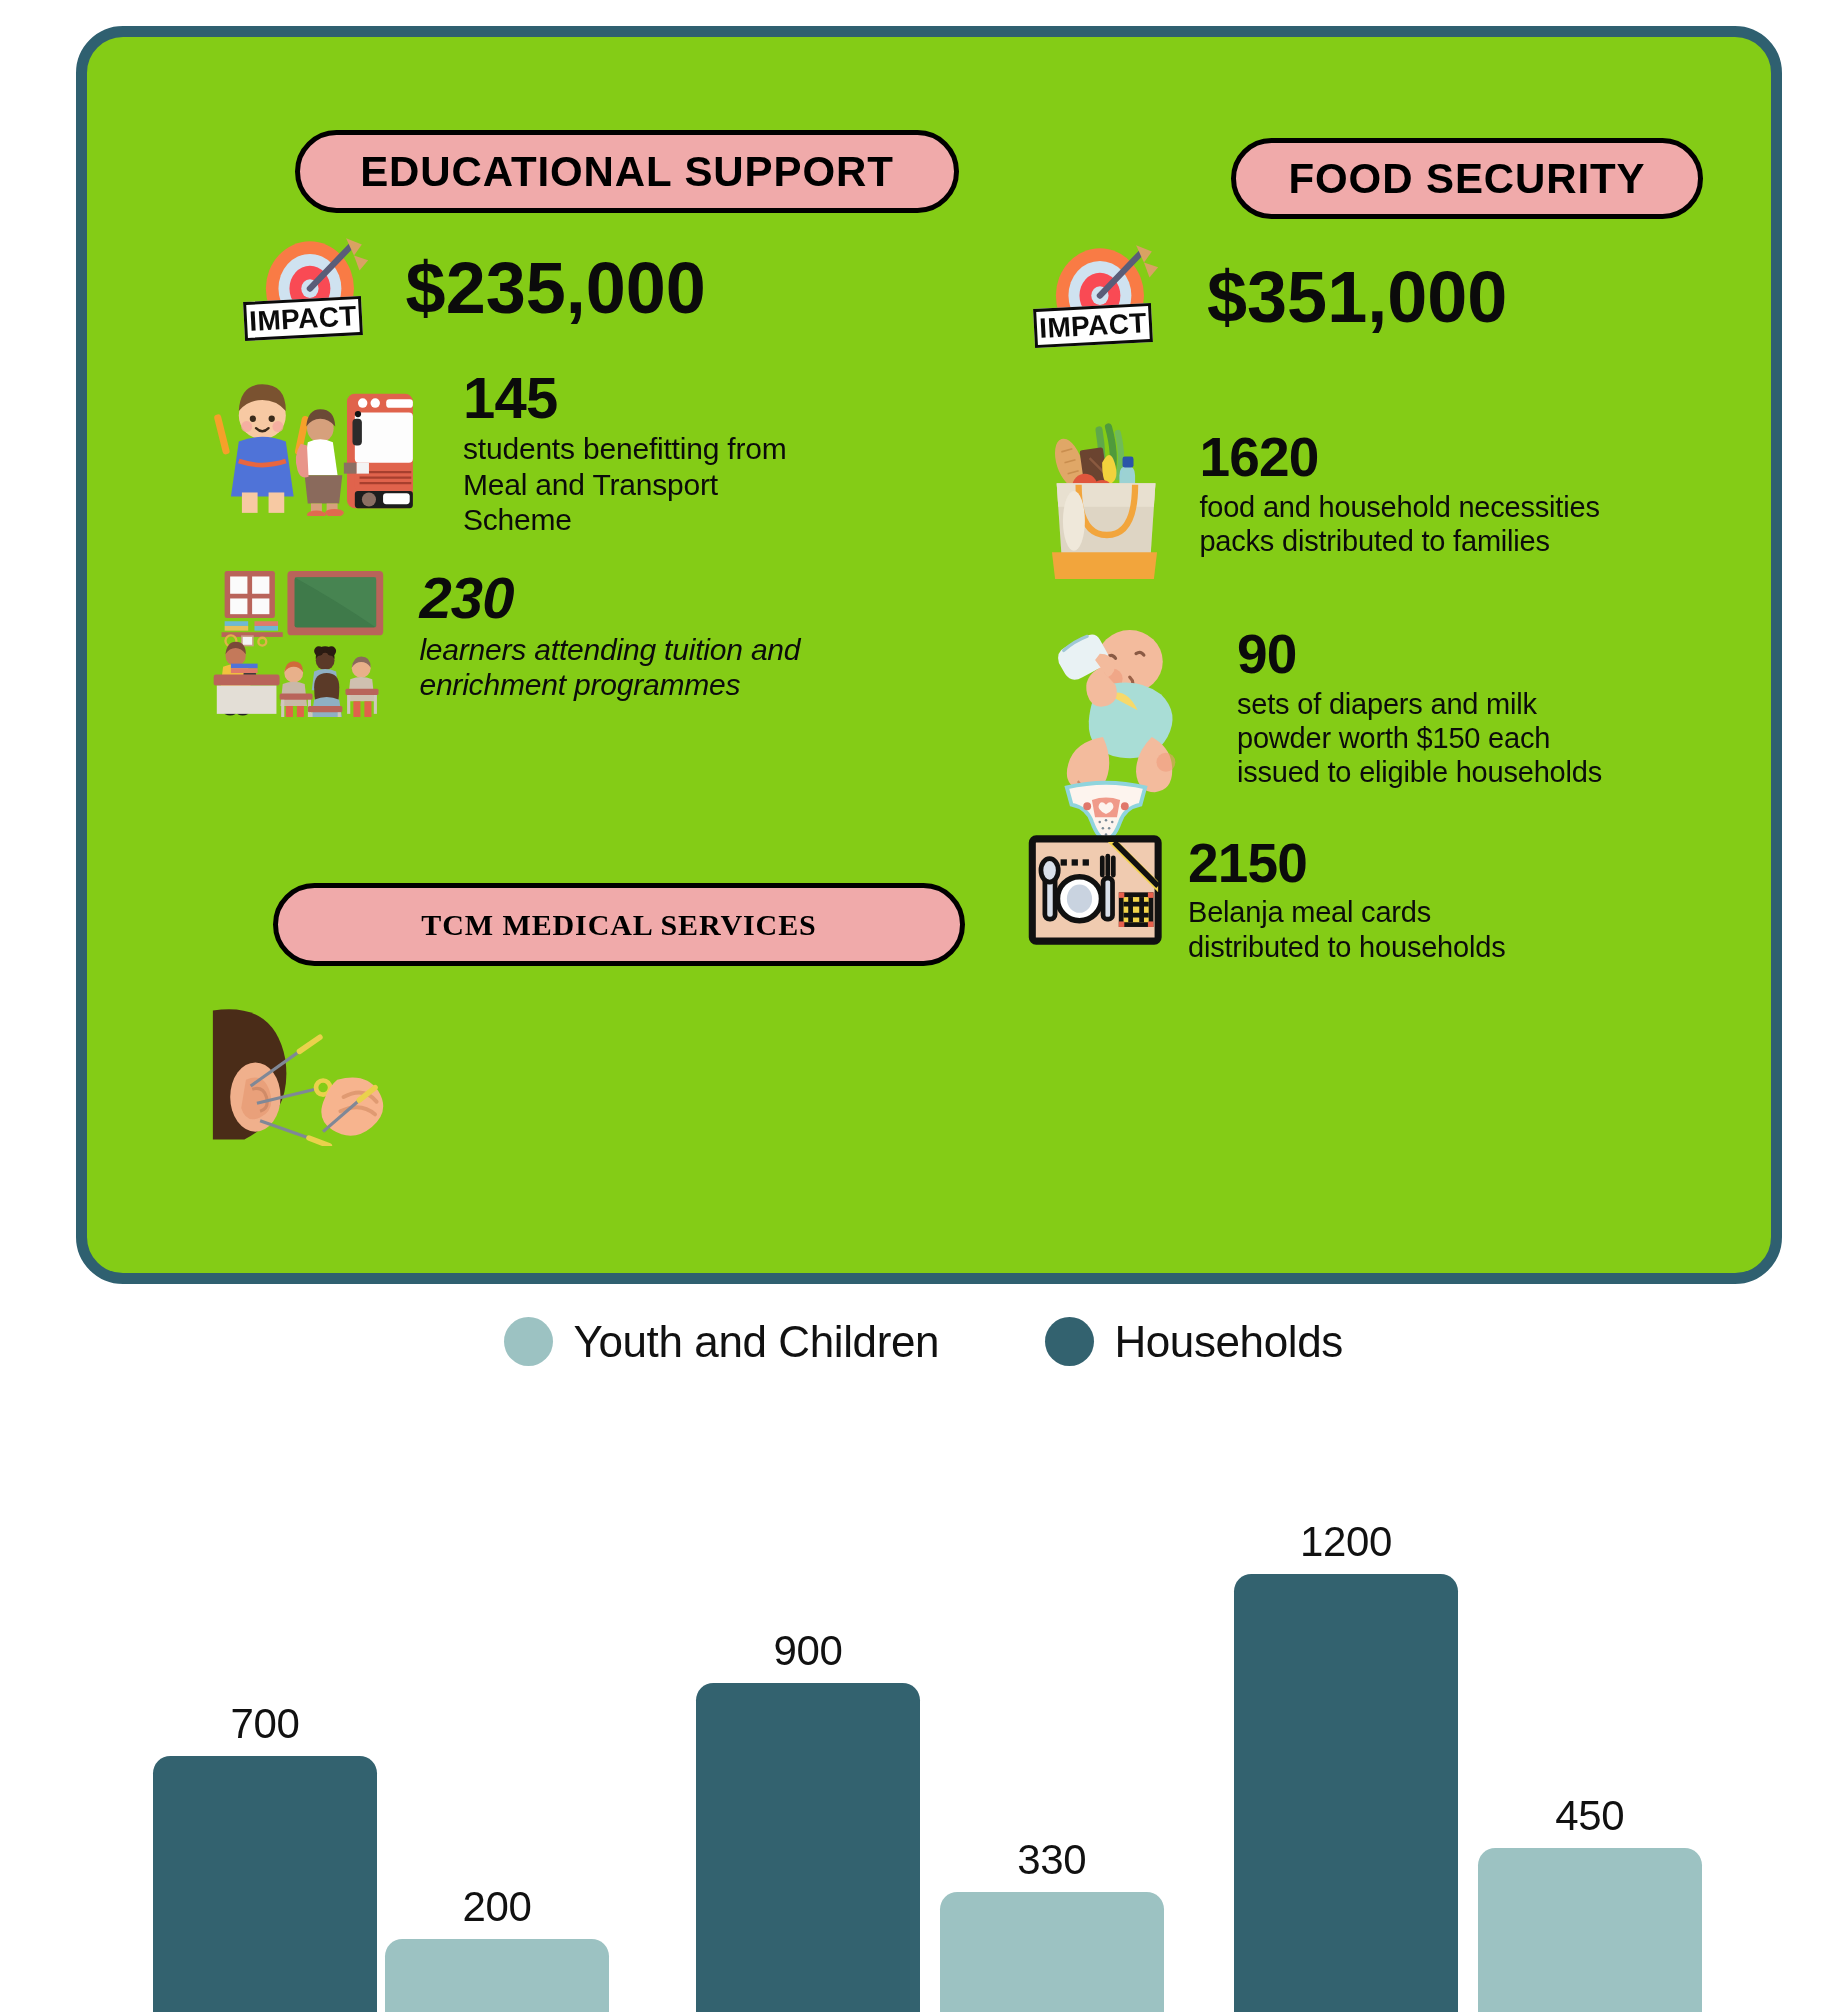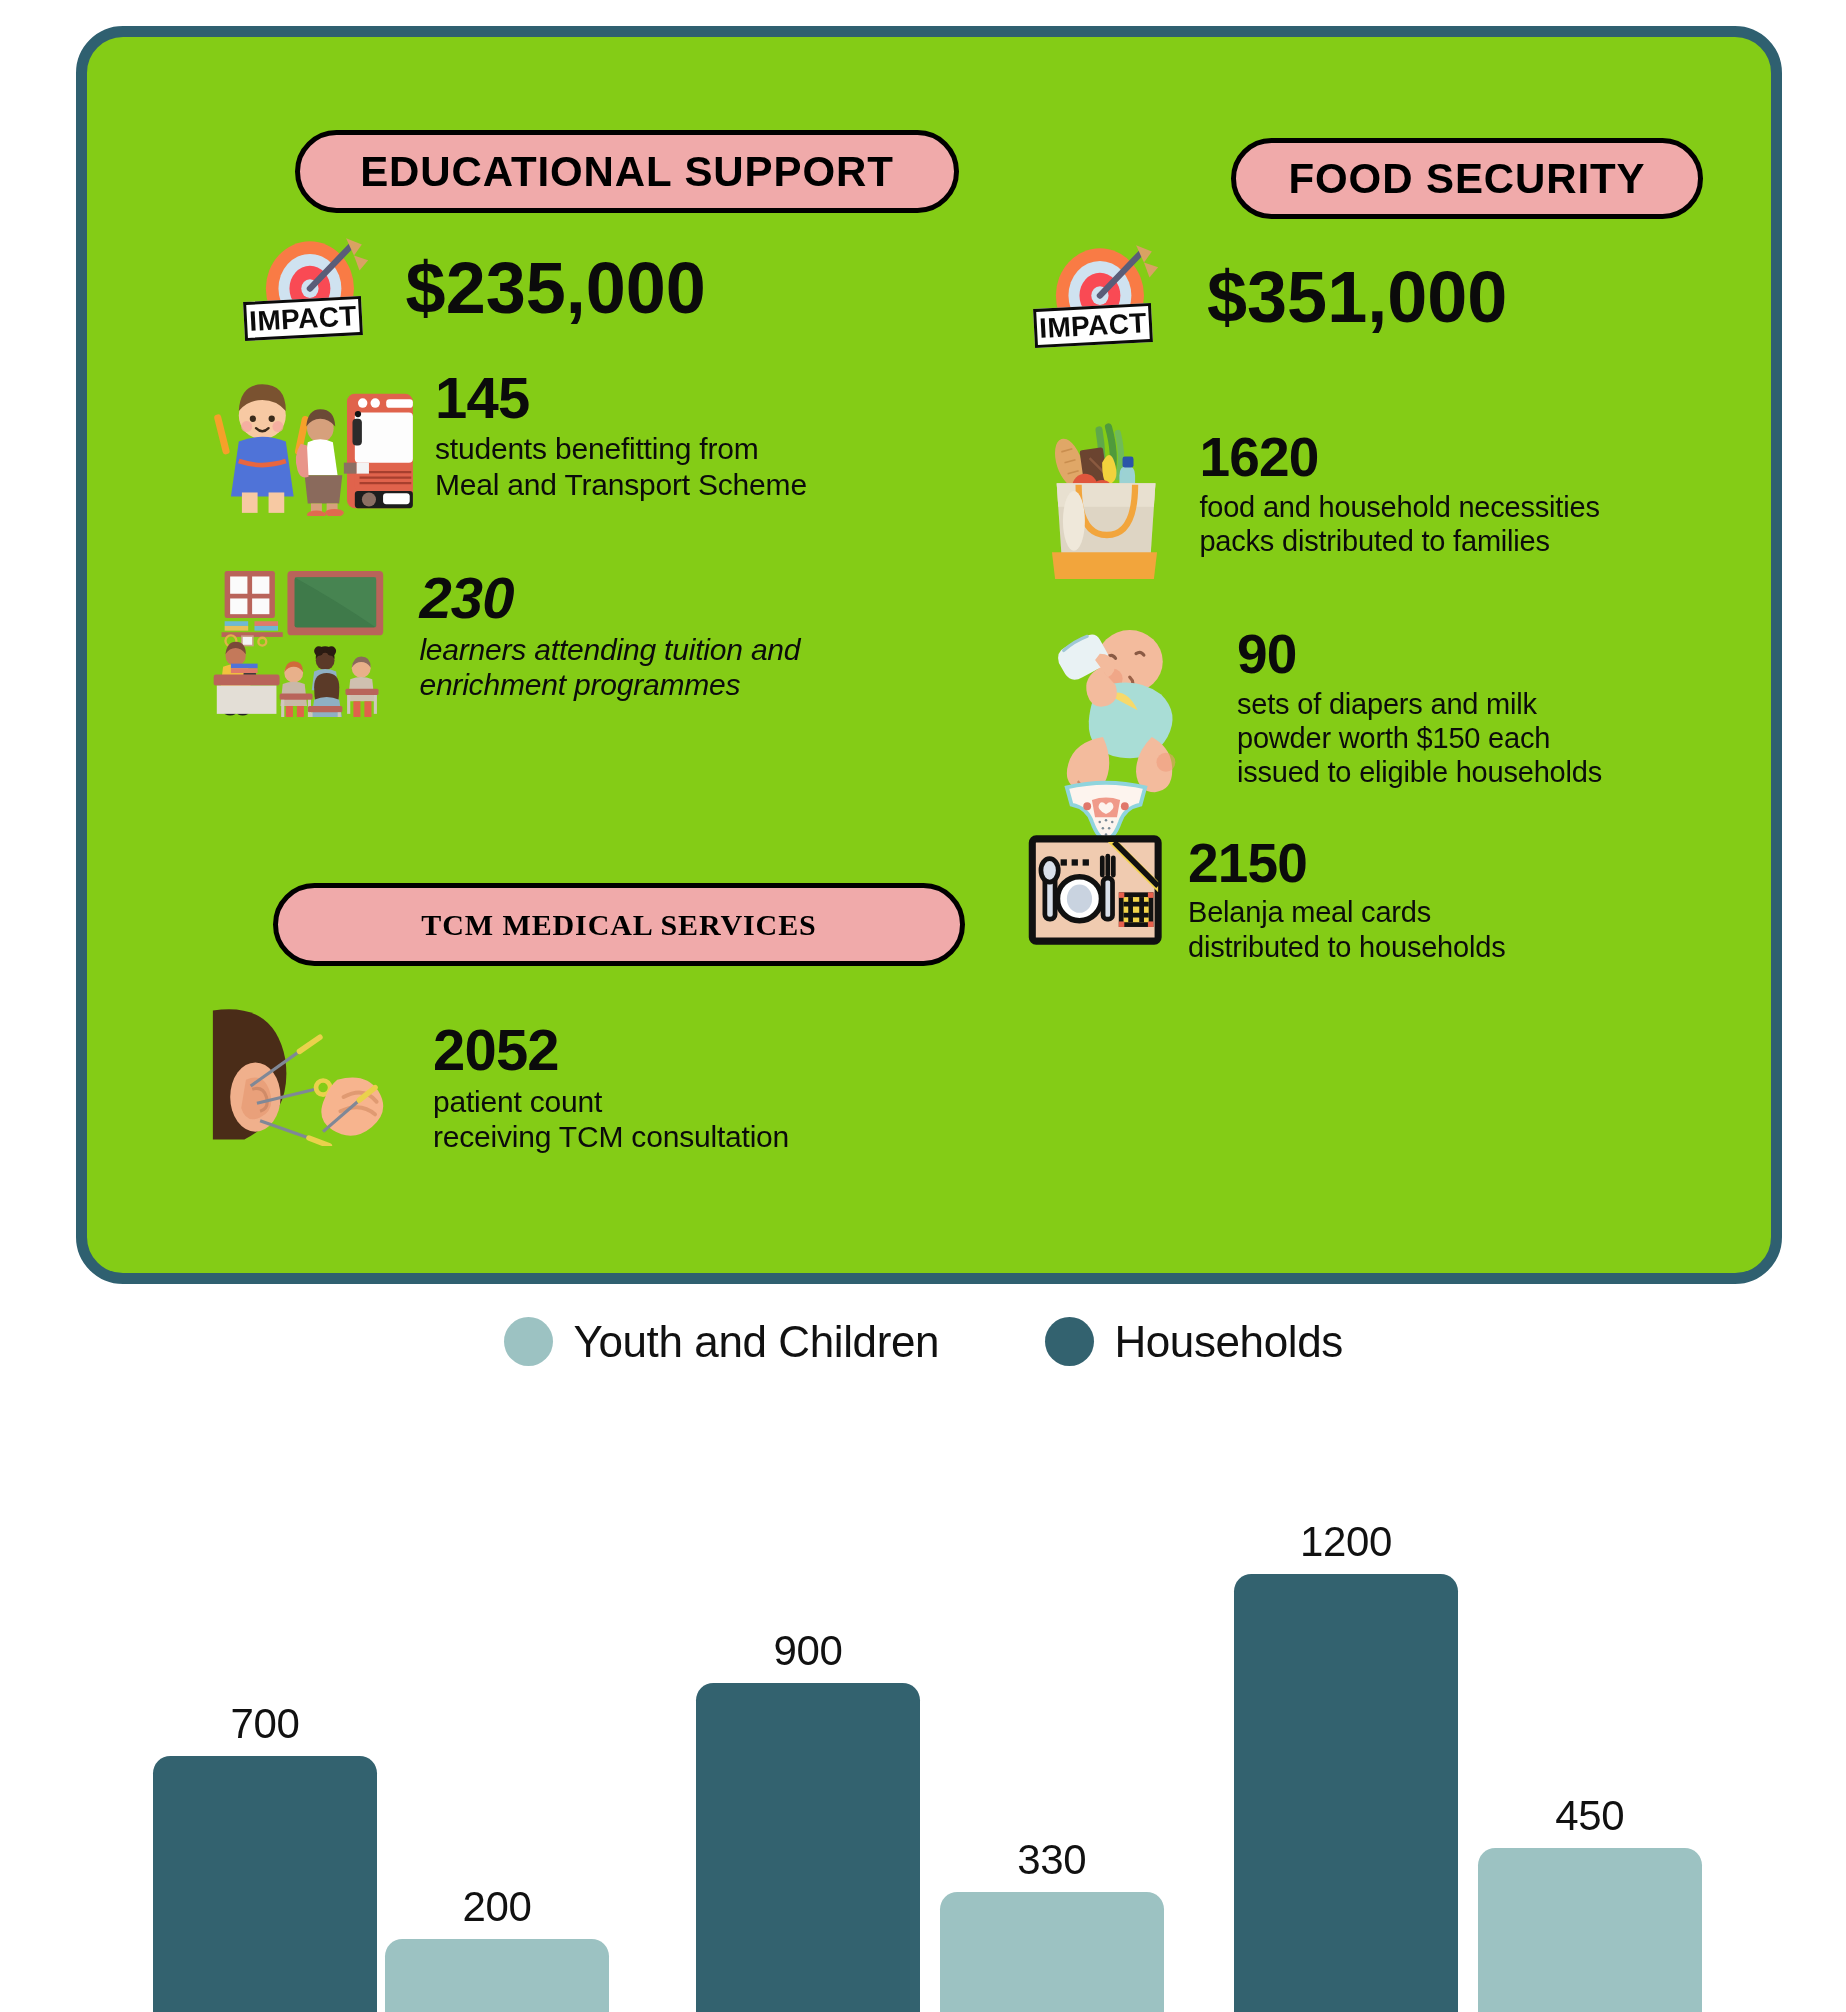--- a/index.html
+++ b/index.html
@@ -195,21 +195,21 @@
           <polygon points="122,26 140,32 129,45" fill="#d9a263"></polygon>
         </svg>
         <div class="tag">IMPACT</div>
       </div>
     </div>
     <div class="txt" style="padding-left:23.6px; padding-top:22px;">
       <div class="bignum money">$235,000</div>
     </div>
   </div>
 
-  <div class="stat" style="left:114px; top:330px; width:613px;">
+  <div class="stat" style="left:114px; top:330px; width:613px;gap:28px;">
     <div class="art">
       <svg width="212" height="149" viewBox="0 0 270 190">
 
         <ellipse cx="78" cy="62" rx="30" ry="30" fill="#f7c9a3"></ellipse>
         <path d="M48 56 q2-34 30-34 q30 0 30 34 q-12-14-30-14 q-18 0-30 14z" fill="#7a5230"></path>
         <circle cx="66" cy="66" r="4" fill="#3a2a1a"></circle>
         <circle cx="90" cy="66" r="4" fill="#3a2a1a"></circle>
         <circle cx="58" cy="76" r="7" fill="#f4a6a0" opacity="0.75"></circle>
         <circle cx="98" cy="76" r="7" fill="#f4a6a0" opacity="0.75"></circle>
         <path d="M70 78 q8 8 16 0" stroke="#3a2a1a" stroke-width="3" fill="none" stroke-linecap="round"></path>
@@ -361,27 +361,20 @@
         <circle cx="150" cy="106" r="9" fill="none" stroke="#ead14c" stroke-width="6"></circle>
         <line x1="70" y1="148" x2="132" y2="170" stroke="#7f8897" stroke-width="4"></line>
         <line x1="132" y1="170" x2="158" y2="180" stroke="#ead14c" stroke-width="7" stroke-linecap="round"></line>
 
         <path d="M168 96 q36-10 52 14 q16 26-8 46 q-24 20-50 4 q-22-14-10-40 q6-16 16-24z" fill="#f7b48e"></path>
         <path d="M176 118 q26-14 42 6" stroke="#e09a72" stroke-width="5" fill="none" stroke-linecap="round"></path>
         <path d="M172 136 q26-12 44 4" stroke="#e09a72" stroke-width="5" fill="none" stroke-linecap="round"></path>
         <line x1="150" y1="162" x2="196" y2="122" stroke="#7f8897" stroke-width="4"></line>
         <line x1="196" y1="122" x2="216" y2="106" stroke="#ead14c" stroke-width="7" stroke-linecap="round"></line>
       </svg>
-    </div>
-    <div class="txt" style="padding-left:43px; padding-top:17.3px;">
-      <div class="bignum num-l">2052</div>
-      <div class="desc desc-l">
-        <div>patient count</div>
-        <div>receiving TCM consultation</div>
-      </div>
     </div>
   </div>
 
   <div class="pill" id="pill-food">FOOD SECURITY</div>
 
   <div class="stat" style="left:947px; top:200px; width:629px;">
     <div class="art">
       <div class="impact">
         <svg class="rings" width="118" height="104" viewBox="0 0 150 132">
           <ellipse cx="66" cy="68" rx="56" ry="60" fill="#f97b45"></ellipse>

